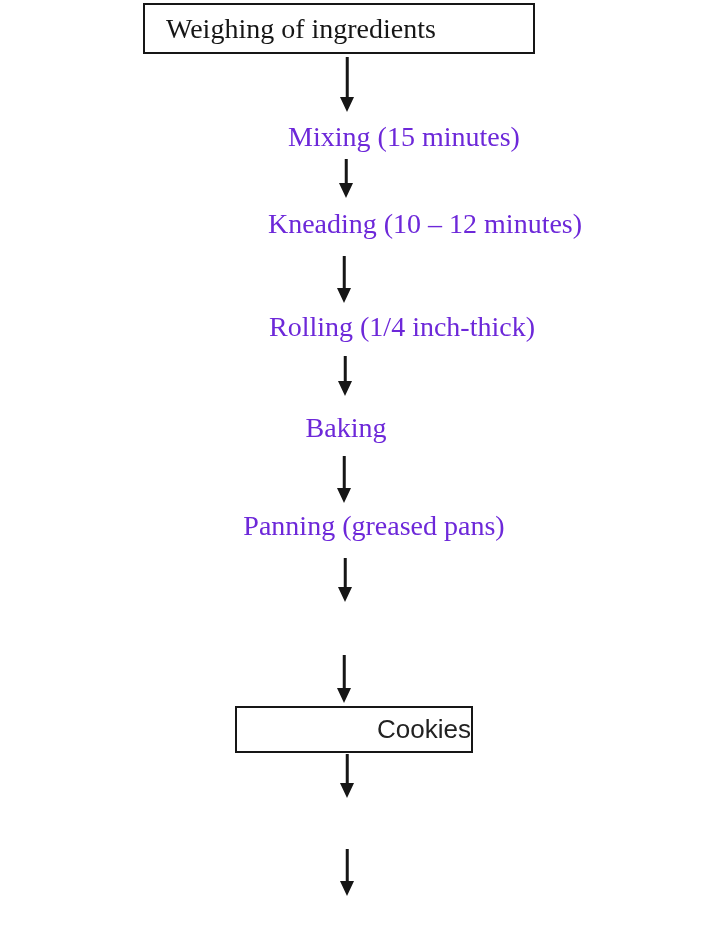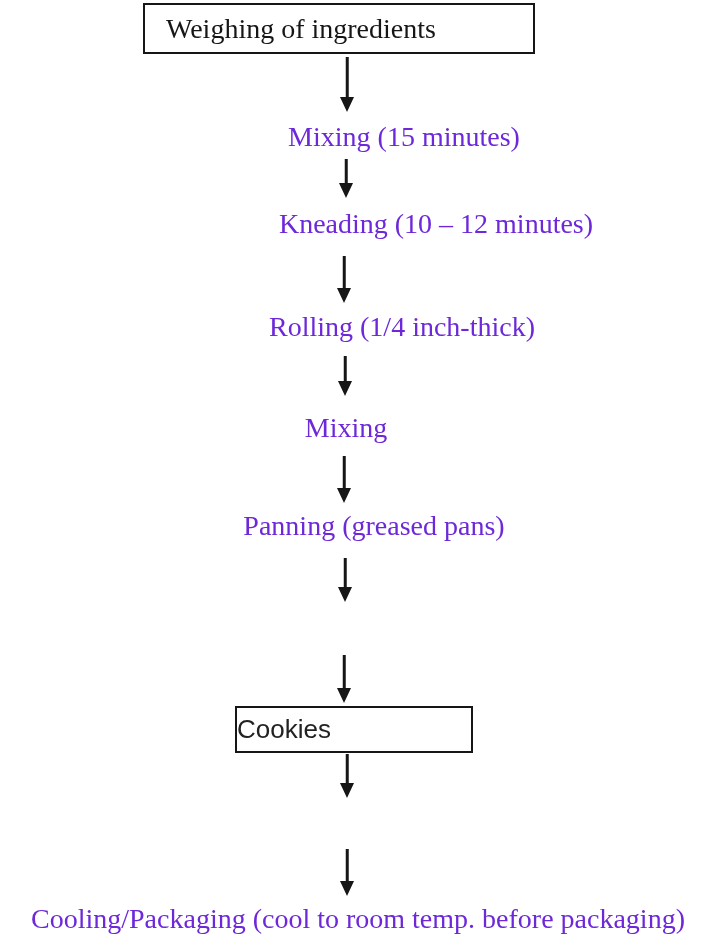--- a/index.html
+++ b/index.html
@@ -28,21 +28,21 @@
     background: #ffffff;
     display: flex; align-items: center;
   }
   .box-weighing {
     left: 143px; top: 3px; width: 392px; height: 51px;
     padding-left: 21px;
     font-size: 28px;
   }
   .box-cookies {
     left: 235px; top: 706px; width: 238px; height: 47px;
-    justify-content: flex-start;
+    justify-content: flex-end;
     font-family: "Liberation Sans", "DejaVu Sans", sans-serif;
     font-size: 26px;
     color: #222222;
   }
   .arrow {
     position: absolute;
     width: 16px;
     transform: translateX(-50%);
   }
   .arrow-shaft {
@@ -78,35 +78,35 @@
     <span class="arrow-head"></span>
   </div>
 
   <div class="flow-text" style="left:404px; top:137px;">Mixing (15 minutes)</div>
 
   <div class="arrow" style="left:346px; top:159px; height:39px;">
     <span class="arrow-shaft"></span>
     <span class="arrow-head"></span>
   </div>
 
-  <div class="flow-text" style="left:436px; top:224px;">Kneading (10 – 12 minutes)</div>
+  <div class="flow-text" style="left:425px; top:224px;">Kneading (10 – 12 minutes)</div>
 
   <div class="arrow" style="left:344px; top:256px; height:47px;">
     <span class="arrow-shaft"></span>
     <span class="arrow-head"></span>
   </div>
 
   <div class="flow-text" style="left:402px; top:327px;">Rolling (1/4 inch-thick)</div>
 
   <div class="arrow" style="left:345px; top:356px; height:40px;">
     <span class="arrow-shaft"></span>
     <span class="arrow-head"></span>
   </div>
 
-  <div class="flow-text" style="left:346px; top:428px;">Mixing</div>
+  <div class="flow-text" style="left:346px; top:428px;">Baking</div>
 
   <div class="arrow" style="left:344px; top:456px; height:47px;">
     <span class="arrow-shaft"></span>
     <span class="arrow-head"></span>
   </div>
 
   <div class="flow-text" style="left:374px; top:526px;">Panning (greased pans)</div>
 
   <div class="arrow" style="left:345px; top:558px; height:44px;">
     <span class="arrow-shaft"></span>
@@ -127,15 +127,14 @@
     <span class="arrow-shaft"></span>
     <span class="arrow-head"></span>
   </div>
 
 
   <div class="arrow" style="left:347px; top:849px; height:47px;">
     <span class="arrow-shaft"></span>
     <span class="arrow-head"></span>
   </div>
 
-  <div class="flow-text" style="left:358px; top:919px;">Cooling/Packaging (cool to room temp. before packaging)</div>
 
 </div>
 
 </body></html>

